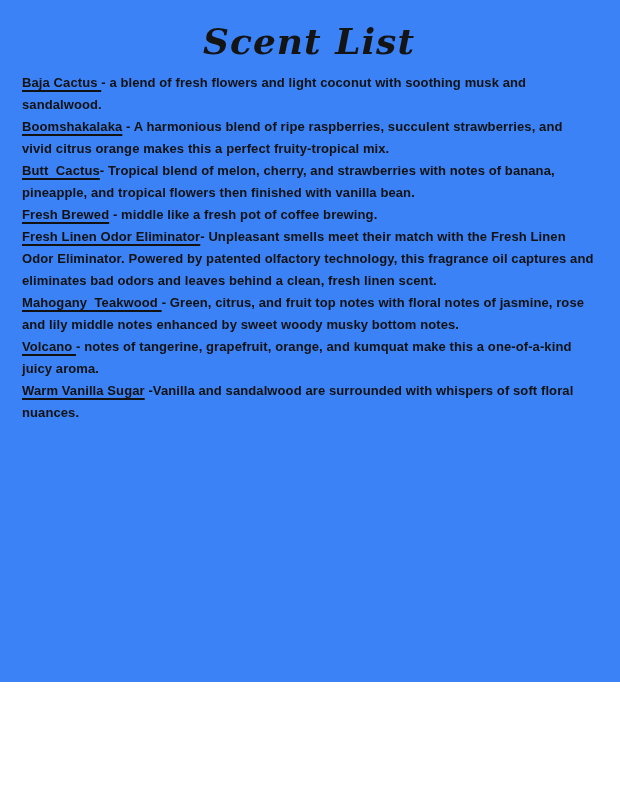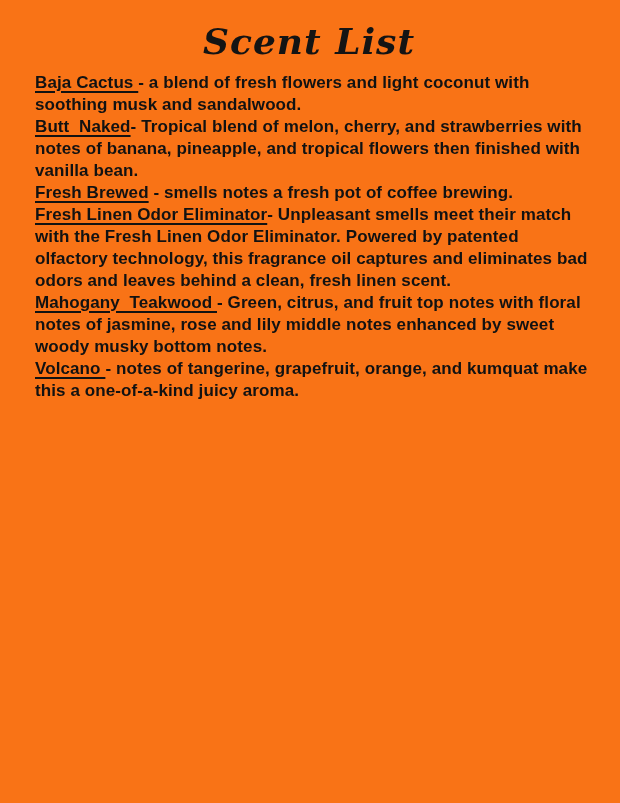--- a/index.html
+++ b/index.html
@@ -1,68 +1,69 @@
 <!DOCTYPE html>
 <html><head>
 <meta charset="utf-8">
 <style>
   html, body { margin: 0; padding: 0; background: #ffffff; }
   .page {
     position: relative;
     width: 620px;
-    height: 803px;
+    height: 682px;
     box-sizing: border-box;
-    background: #f97316;
+    background: #3b82f6;
     padding: 14px 24px 0 22px;
     overflow: hidden;
     font-family: "Liberation Sans", sans-serif;
     font-weight: bold;
     color: #121212;
   }
   .title {
     font-family: "DejaVu Serif", serif;
     font-style: italic;
     font-weight: 600;
     font-size: 36px;
     letter-spacing: 1px;
     text-align: center;
     margin: 6px 0 10px 0;
     color: #141414;
   }
   .scent-list {
-    font-size: 17px;
+    font-size: 13px;
     line-height: 22px;
     letter-spacing: 0.1px;
-    margin-left: 13px;
   }
   .entry { margin: 0; }
   .scent-name {
     white-space: pre-wrap;           
     text-decoration: underline;
     text-decoration-thickness: 1.5px;
     text-underline-offset: 3px;
   }
   .scent-desc { white-space: normal; }
 </style>
 </head>
 <body>
 
 <div class="page">
   <h1 class="title">Scent List</h1>
   <div class="scent-list" id="scent-list">
   <p class="entry"><span class="scent-name">Baja Cactus </span><span class="scent-desc">- a blend of fresh flowers and light coconut with soothing musk and sandalwood.</span></p>
 
+  <p class="entry"><span class="scent-name">Boomshakalaka</span><span class="scent-desc"> - A harmonious blend of ripe raspberries, succulent strawberries, and vivid citrus orange makes this a perfect fruity-tropical mix.</span></p>
 
-  <p class="entry"><span class="scent-name">Butt  Naked</span><span class="scent-desc">- Tropical blend of melon, cherry, and strawberries with notes of banana, pineapple, and tropical flowers then finished with vanilla bean.</span></p>
+  <p class="entry"><span class="scent-name">Butt  Cactus</span><span class="scent-desc">- Tropical blend of melon, cherry, and strawberries with notes of banana, pineapple, and tropical flowers then finished with vanilla bean.</span></p>
 
 
-  <p class="entry"><span class="scent-name">Fresh Brewed</span><span class="scent-desc"> - smells notes a fresh pot of coffee brewing.</span></p>
+  <p class="entry"><span class="scent-name">Fresh Brewed</span><span class="scent-desc"> - middle like a fresh pot of coffee brewing.</span></p>
 
   <p class="entry"><span class="scent-name">Fresh Linen Odor Eliminator</span><span class="scent-desc">- Unpleasant smells meet their match with the Fresh Linen Odor Eliminator. Powered by patented olfactory technology, this fragrance oil captures and eliminates bad odors and leaves behind a clean, fresh linen scent.</span></p>
 
   <p class="entry"><span class="scent-name">Mahogany  Teakwood </span><span class="scent-desc">- Green, citrus, and fruit top notes with floral notes of jasmine, rose and lily middle notes enhanced by sweet woody musky bottom notes.</span></p>
 
 
 
   <p class="entry"><span class="scent-name">Volcano </span><span class="scent-desc">- notes of tangerine, grapefruit, orange, and kumquat make this a one-of-a-kind juicy aroma.</span></p>
 
+  <p class="entry"><span class="scent-name">Warm Vanilla Sugar</span><span class="scent-desc"> -Vanilla and sandalwood are surrounded with whispers of soft floral nuances.</span></p>
 </div>
 </div>
 
 </body></html>

